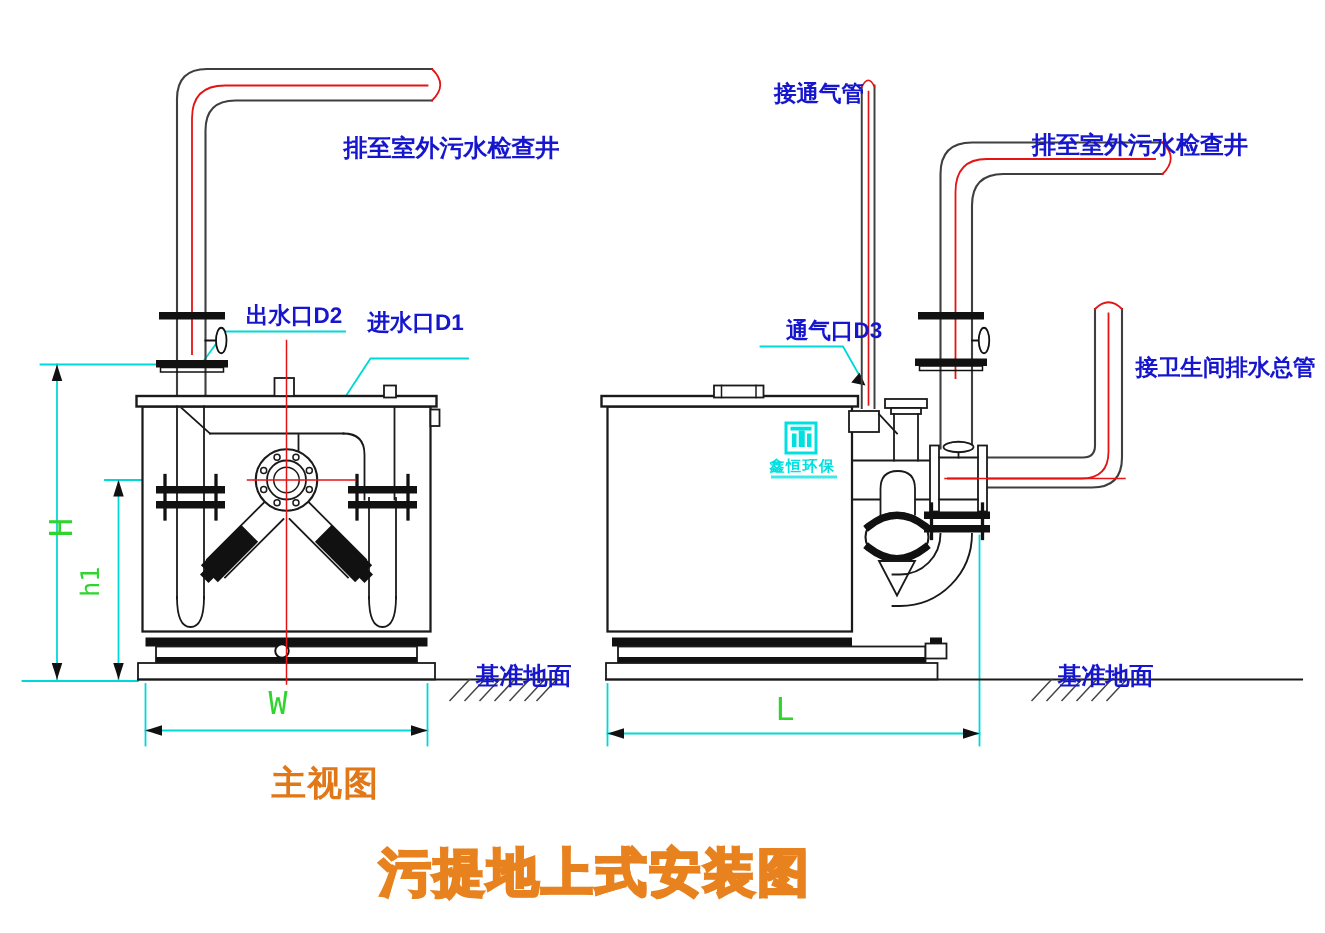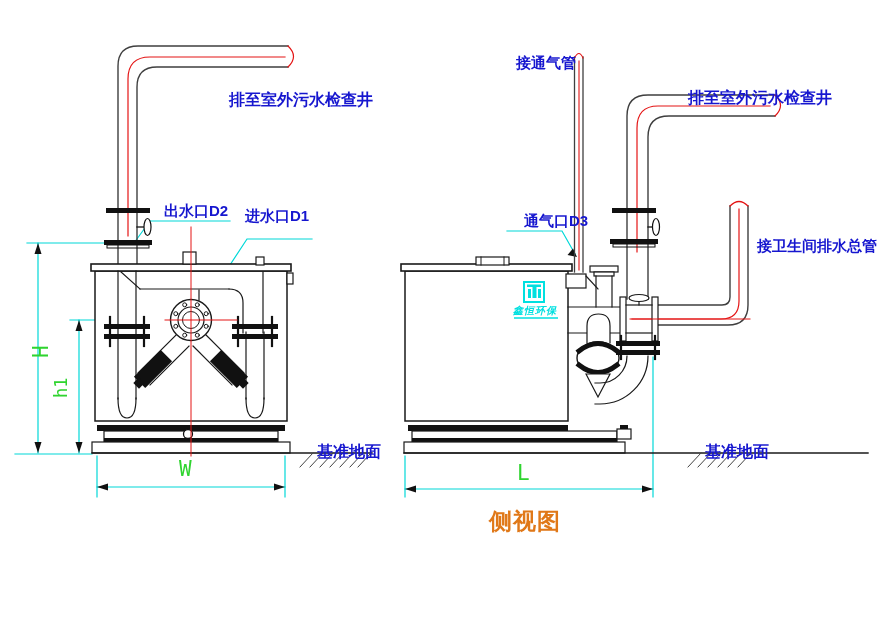--- a/index.html
+++ b/index.html
@@ -7,21 +7,21 @@
           font-family:"Liberation Sans",sans-serif;}
   #canvas svg{position:absolute;left:0;top:0;}
   .lbl{position:absolute;color:#1616cf;font-weight:bold;font-size:15px;line-height:1.1;white-space:nowrap;}
   .lbl.big{font-size:16px;margin-top:13px;}
   .dim{position:absolute;color:#2fd42f;font-size:21px;font-weight:normal;white-space:nowrap;
        font-family:"DejaVu Sans Mono","Liberation Mono",monospace;}
   .dim.vert{transform:rotate(-90deg);transform-origin:left top;}
   .viewname{position:absolute;color:#e07818;font-weight:bold;font-size:23px;white-space:nowrap;letter-spacing:1px;}
   .title{position:absolute;color:#fdeacd;font-weight:bold;font-size:34px;white-space:nowrap;letter-spacing:2px;
          -webkit-text-stroke:2px #e8821e;text-shadow:1px 1px 0 #f0a050;}
-  .logotxt{position:absolute;color:#00e0e0;font-weight:bold;font-size:10px;white-space:nowrap;letter-spacing:1px;font-style:italic;}
+  .logotxt{position:absolute;color:#00e0e0;font-weight:bold;font-size:10px;white-space:nowrap;letter-spacing:1px;}
 </style>
 </head>
 <body>
 
 <div id="canvas">
 
 <svg width="883" height="622" viewBox="0 0 883 622">
 
   <g fill="none" stroke-linecap="square">
 
@@ -291,18 +291,19 @@
 <div class="lbl big" style="left:688px;top:76px;">排至室外污水检查井</div>
 <div class="lbl" style="left:524px;top:213px;">通气口D3</div>
 <div class="lbl" style="left:757px;top:206px;margin-top:32px;">接卫生间排水总管</div>
 <div class="lbl big" style="left:705px;top:430px;">基准地面</div>
 
 <div class="dim vert" style="left:29px;top:358px;">H</div>
 <div class="dim vert" style="left:51px;top:398px;font-size:17px;">h1</div>
 <div class="dim" style="left:179px;top:457px;">W</div>
 <div class="dim" style="left:517px;top:461px;">L</div>
 
-<div class="viewname" style="left:489px;top:506px;">侧视图</div>
+<div class="viewname" style="left:181px;top:507px;">主视图</div>
 
 <div class="logotxt" style="left:513px;top:304px;">鑫恒环保</div>
 
+<div class="title" style="left:253px;top:559px;">污提地上式安装图</div>
 
 </div>
 
 </body></html>

